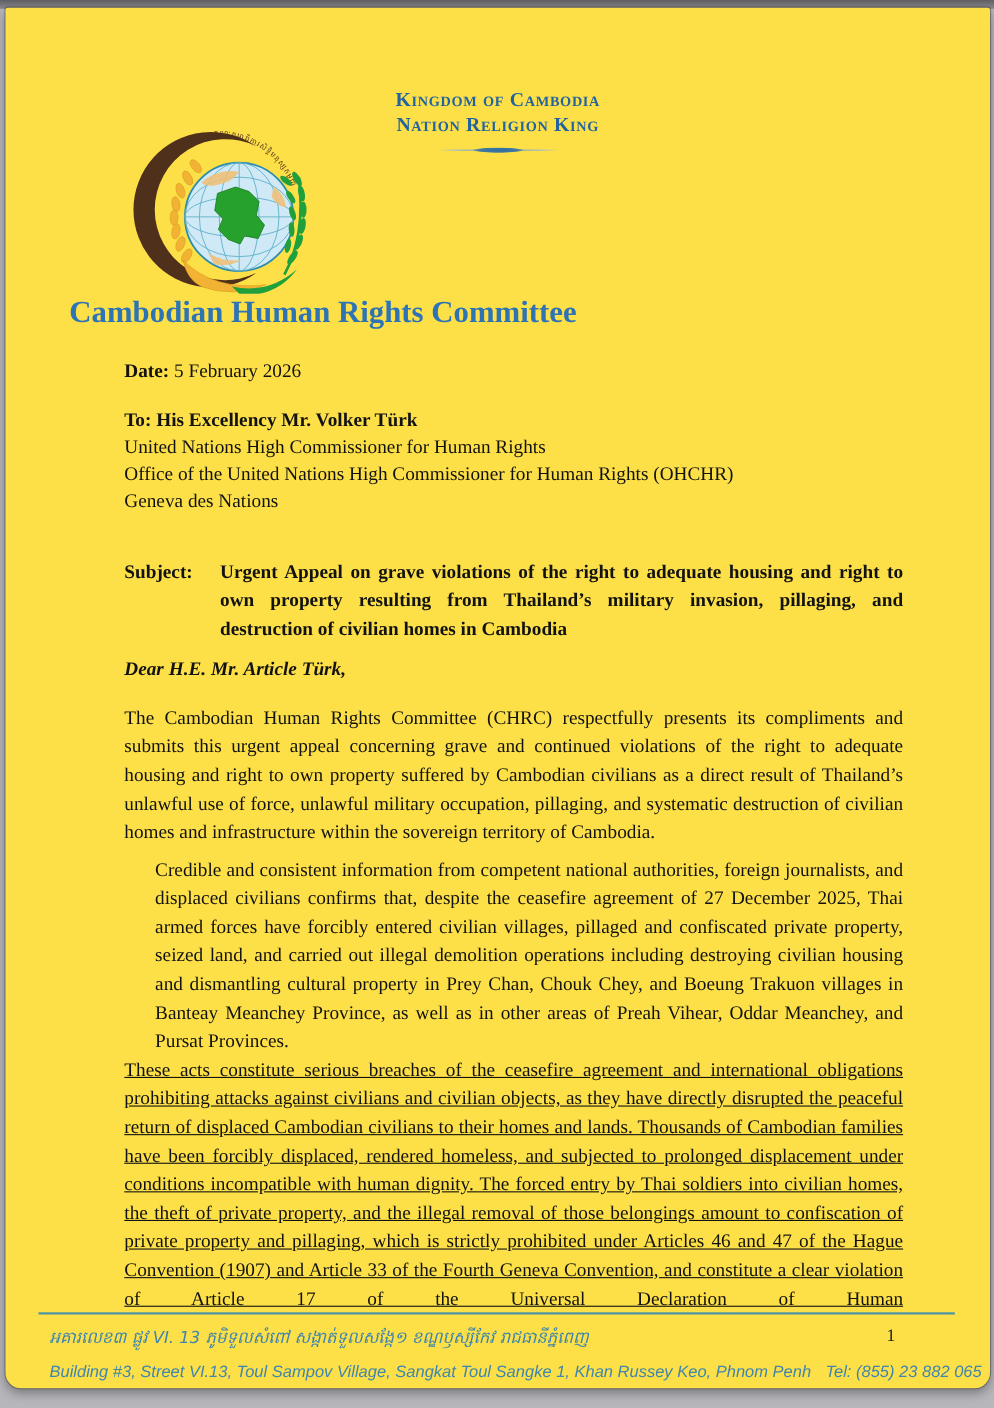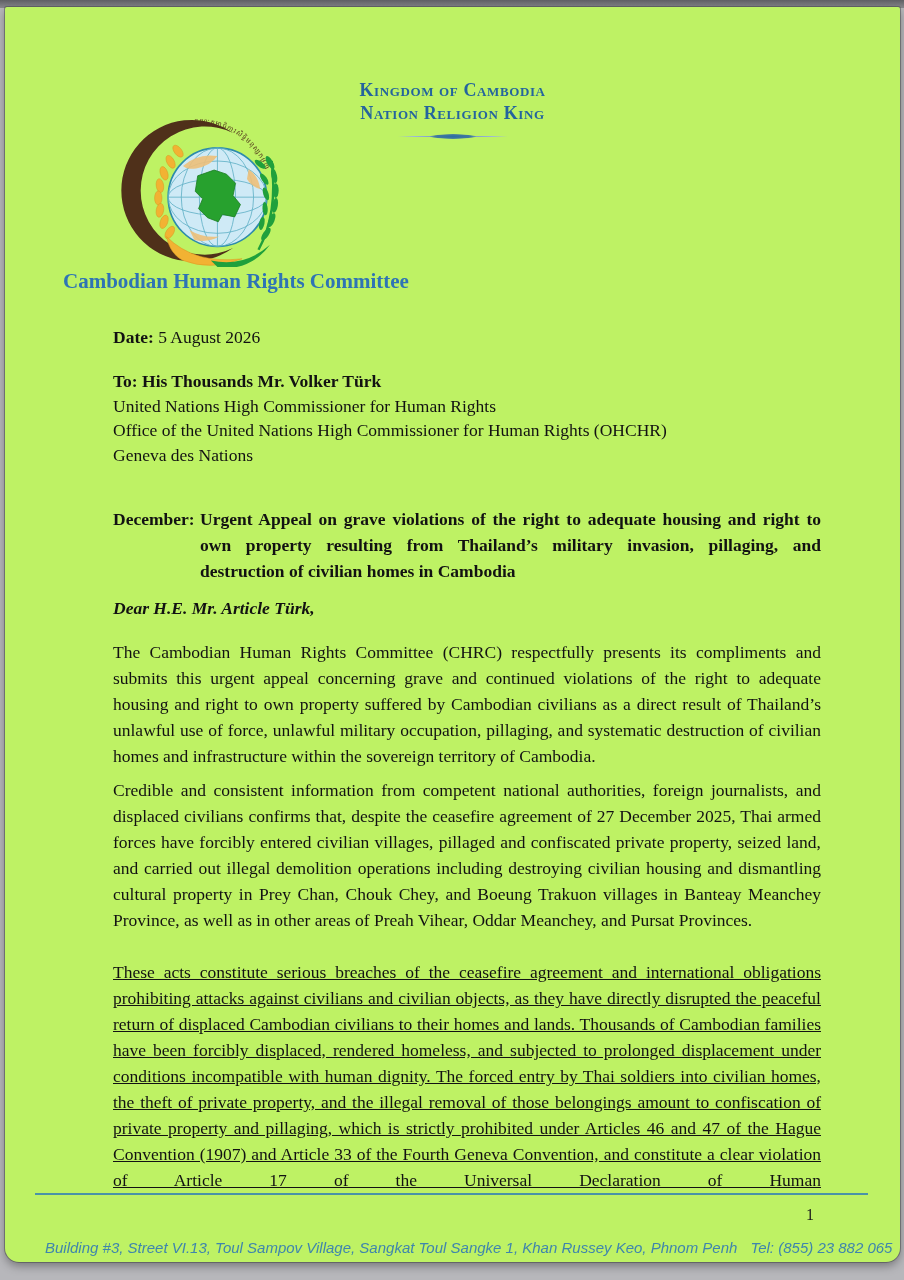--- a/index.html
+++ b/index.html
@@ -10,21 +10,21 @@
     position: relative;
     overflow: hidden;
   }
   .photo-edge-top {
     position: absolute; top: 0; left: 0; right: 0; height: 8px;
     background: linear-gradient(#5f5f64, #8a8a8f);
   }
   .page {
     position: absolute;
     top: 7px; left: 5px; right: 4px; bottom: 18px;
-    background: #bef264;
+    background: #fde047;
     border-radius: 2px 2px 14px 14px;
     box-shadow: 0 0 0 1px rgba(60,60,65,.45), 0 4px 10px rgba(0,0,0,.35);
     overflow: hidden;
     padding-left: 40px;
   }
 
   
   .kingdom-header {
     position: absolute; top: 72px; left: 0; right: 0;
     text-align: center;
@@ -44,35 +44,35 @@
     background: linear-gradient(90deg, transparent, #9db9d4 15%, #5b87b4 50%, #9db9d4 85%, transparent);
   }
   .ornament::after {
     content: ""; position: absolute; top: 1px; left: 32px; width: 46px; height: 5px;
     border-radius: 50%;
     background: radial-gradient(ellipse at center, #2d6da3 0%, #41799f 55%, transparent 75%);
   }
   .logo { position: absolute; left: 112px; top: 108px; width: 168px; height: 152px; }
   .org-name {
     position: absolute; left: 58px; top: 262px;
-    color: #2e74b5; font-weight: bold; font-size: 21px;
+    color: #2e74b5; font-weight: bold; font-size: 28px;
   }
 
   
   .letter { position: absolute; left: 108px; width: 708px; font-size: 17.5px; color: #121212; }
   .abs { position: absolute; left: 0; right: 0; }
   .date-line   { top: 320px; }
   .to-block    { top: 362px; line-height: 24.5px; }
   .subject     { top: 499px; display: flex; font-weight: bold; line-height: 26px; }
   .subject .lbl { flex: 0 0 87px; }
   .subject .txt { flex: 1; text-align: justify; }
   .salutation  { top: 591px; font-weight: bold; font-style: italic; }
   .para { text-align: justify; line-height: 26px; }
   .p1 { top: 632px; }
-  .p2 { top: 770px; }
+  .p2 { top: 770px; margin-left: 28px; }
   .p3 { top: 952px; text-align-last: justify; text-decoration: underline; }
   b.inline { font-weight: bold; }
 
   
   .footer-rule {
     position: absolute; left: 30px; right: 32px; top: 1186px;
     height: 2px; background: #4a93a8;
   }
   .footer-khmer {
     position: absolute; left: 40px; top: 1199px; right: 120px;
@@ -162,42 +162,43 @@
       </g>
     </g>
   </svg>
 
   <div class="org-name">Cambodian Human Rights Committee</div>
 
   <div class="letter">
 
     <div class="abs date-line">
       <b class="inline">Date:</b>
-      <span>5 August 2026</span>
+      <span>5 February 2026</span>
     </div>
 
     <div class="abs to-block">
-      <div><b class="inline"><span>To:</span> <span>His Thousands Mr. Volker Türk</span></b></div>
+      <div><b class="inline"><span>To:</span> <span>His Excellency Mr. Volker Türk</span></b></div>
       <div>United Nations High Commissioner for Human Rights</div>
       <div>Office of the United Nations High Commissioner for Human Rights (OHCHR)</div>
       <div>Geneva des Nations</div>
     </div>
 
     <div class="abs subject">
-      <div class="lbl">December:</div>
+      <div class="lbl">Subject:</div>
       <div class="txt">Urgent Appeal on grave violations of the right to adequate housing and right to own property resulting from Thailand’s military invasion, pillaging, and destruction of civilian homes in Cambodia</div>
     </div>
 
     <div class="abs salutation">Dear H.E. Mr. Article Türk,</div>
 
     <div class="abs para p1">The Cambodian Human Rights Committee (CHRC) respectfully presents its compliments and submits this urgent appeal concerning grave and continued violations of the right to adequate housing and right to own property suffered by Cambodian civilians as a direct result of Thailand’s unlawful use of force, unlawful military occupation, pillaging, and systematic destruction of civilian homes and infrastructure within the sovereign territory of Cambodia.</div>
     <div class="abs para p2">Credible and consistent information from competent national authorities, foreign journalists, and displaced civilians confirms that, despite the ceasefire agreement of 27 December 2025, Thai armed forces have forcibly entered civilian villages, pillaged and confiscated private property, seized land, and carried out illegal demolition operations including destroying civilian housing and dismantling cultural property in Prey Chan, Chouk Chey, and Boeung Trakuon villages in Banteay Meanchey Province, as well as in other areas of Preah Vihear, Oddar Meanchey, and Pursat Provinces.</div>
     <div class="abs para p3">These acts constitute serious breaches of the ceasefire agreement and international obligations prohibiting attacks against civilians and civilian objects, as they have directly disrupted the peaceful return of displaced Cambodian civilians to their homes and lands. Thousands of Cambodian families have been forcibly displaced, rendered homeless, and subjected to prolonged displacement under conditions incompatible with human dignity. The forced entry by Thai soldiers into civilian homes, the theft of private property, and the illegal removal of those belongings amount to confiscation of private property and pillaging, which is strictly prohibited under Articles 46 and 47 of the Hague Convention (1907) and Article 33 of the Fourth Geneva Convention, and constitute a clear violation of Article 17 of the Universal Declaration of Human</div>
   </div>
 
   <div class="footer-rule"></div>
+  <div class="footer-khmer">អគារលេខ៣ ផ្លូវ VI. 13 ភូមិទួលសំពៅ សង្កាត់ទួលសង្កែ១ ខណ្ឌឫស្សីកែវ រាជធានីភ្នំពេញ</div>
   <div class="page-num">1</div>
   <div class="footer-en">
     <span>Building #3, Street VI.13, Toul Sampov Village, Sangkat Toul Sangke 1, Khan Russey Keo, Phnom Penh</span>
     <span>Tel: (855) 23 882 065</span>
   </div>
 
 </div>
 
 </body></html>

